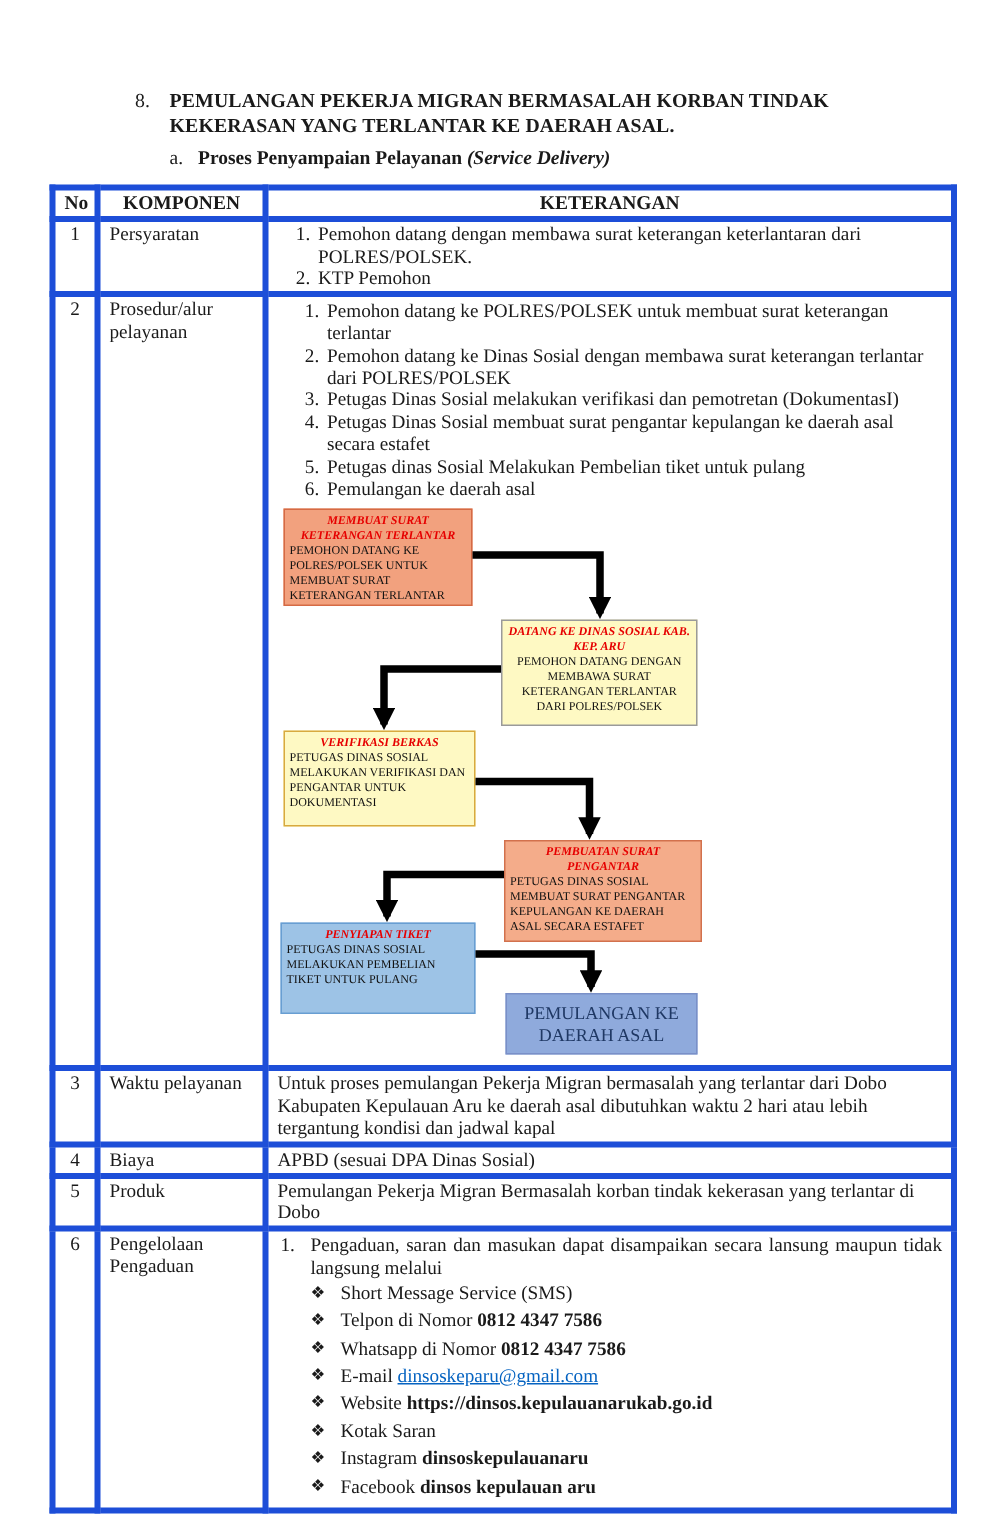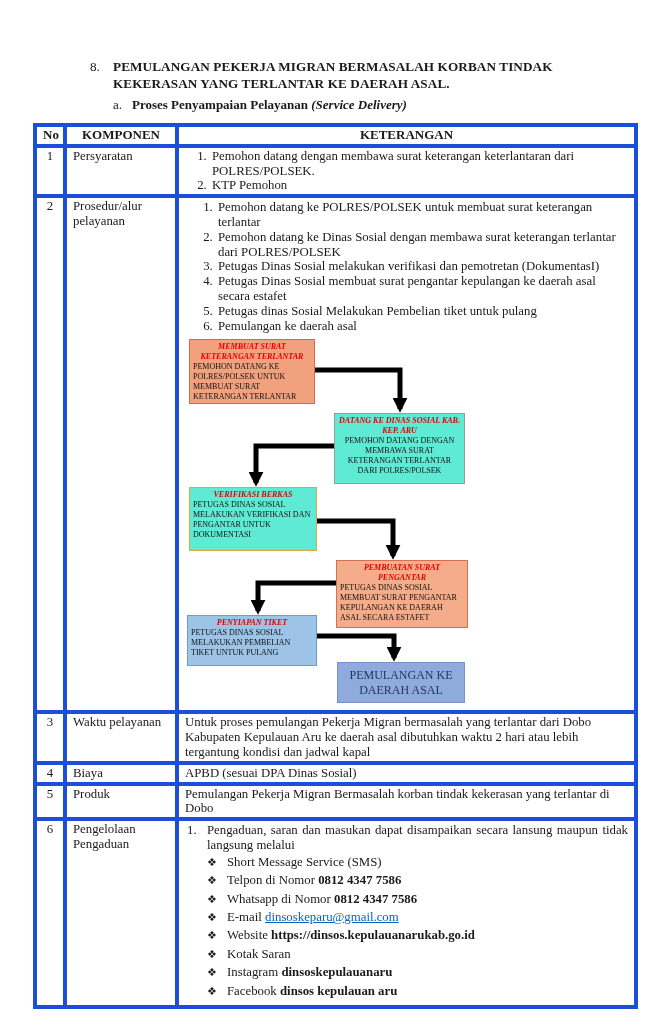--- a/index.html
+++ b/index.html
@@ -99,36 +99,36 @@
             <li>Pemulangan ke daerah asal</li>
           </ol>
         </div>
 
         <div class="flow">
           <div class="fc-box" style="left: 4px; top: 4px; width: 126px; height: 65px; background-color: rgb(242, 161, 126); border-color: rgb(213, 106, 69);">
             <div class="fc-title" style="color: rgb(230, 0, 0);">MEMBUAT SURAT KETERANGAN TERLANTAR</div>
             <div class="fc-body">PEMOHON DATANG KE POLRES/POLSEK UNTUK MEMBUAT SURAT KETERANGAN TERLANTAR</div>
           </div>
 
-          <div class="fc-box" style="left: 149px; top: 78px; width: 131px; height: 71px; background-color: #5eead4; border-color: rgb(154, 154, 154);">
+          <div class="fc-box" style="left: 149px; top: 78px; width: 131px; height: 71px; background-color: #fef9c3; border-color: rgb(154, 154, 154);">
             <div class="fc-title" style="color: rgb(230, 0, 0);">DATANG KE DINAS SOSIAL KAB. KEP. ARU</div>
             <div class="fc-body fc-center">PEMOHON DATANG DENGAN MEMBAWA SURAT KETERANGAN TERLANTAR DARI POLRES/POLSEK</div>
           </div>
 
-          <div class="fc-box" style="left: 4px; top: 152px; width: 128px; height: 64px; background-color: #5eead4; border-color: rgb(216, 169, 63);">
+          <div class="fc-box" style="left: 4px; top: 152px; width: 128px; height: 64px; background-color: #fef9c3; border-color: rgb(216, 169, 63);">
             <div class="fc-title" style="color: rgb(230, 0, 0);">VERIFIKASI BERKAS</div>
             <div class="fc-body">PETUGAS DINAS SOSIAL MELAKUKAN VERIFIKASI DAN PENGANTAR UNTUK DOKUMENTASI</div>
           </div>
 
           <div class="fc-box" style="left: 151px; top: 225px; width: 132px; height: 68px; background-color: rgb(244, 172, 138); border-color: rgb(210, 113, 77);">
             <div class="fc-title" style="color: rgb(230, 0, 0);">PEMBUATAN SURAT PENGANTAR</div>
             <div class="fc-body">PETUGAS DINAS SOSIAL MEMBUAT SURAT PENGANTAR KEPULANGAN KE DAERAH ASAL SECARA ESTAFET</div>
           </div>
 
-          <div class="fc-box" style="left: 2px; top: 280px; width: 130px; height: 51px; background-color: rgb(157, 195, 230); border-color: rgb(104, 158, 210);">
+          <div class="fc-box" style="left: 2px; top: 280px; width: 130px; height: 61px; background-color: rgb(157, 195, 230); border-color: rgb(104, 158, 210);">
             <div class="fc-title" style="color: rgb(230, 0, 0);">PENYIAPAN TIKET</div>
             <div class="fc-body">PETUGAS DINAS SOSIAL MELAKUKAN PEMBELIAN TIKET UNTUK PULANG</div>
           </div>
 
           <div class="fc-box fc-final" style="left: 152px; top: 327px; width: 128px; height: 41px; background-color: rgb(143, 170, 220); border-color: rgb(122, 144, 200); color: rgb(31, 56, 100);">
             <div>PEMULANGAN KE DAERAH ASAL</div>
           </div>
 
           <svg class="arrows" width="459" height="374">
             <defs>

